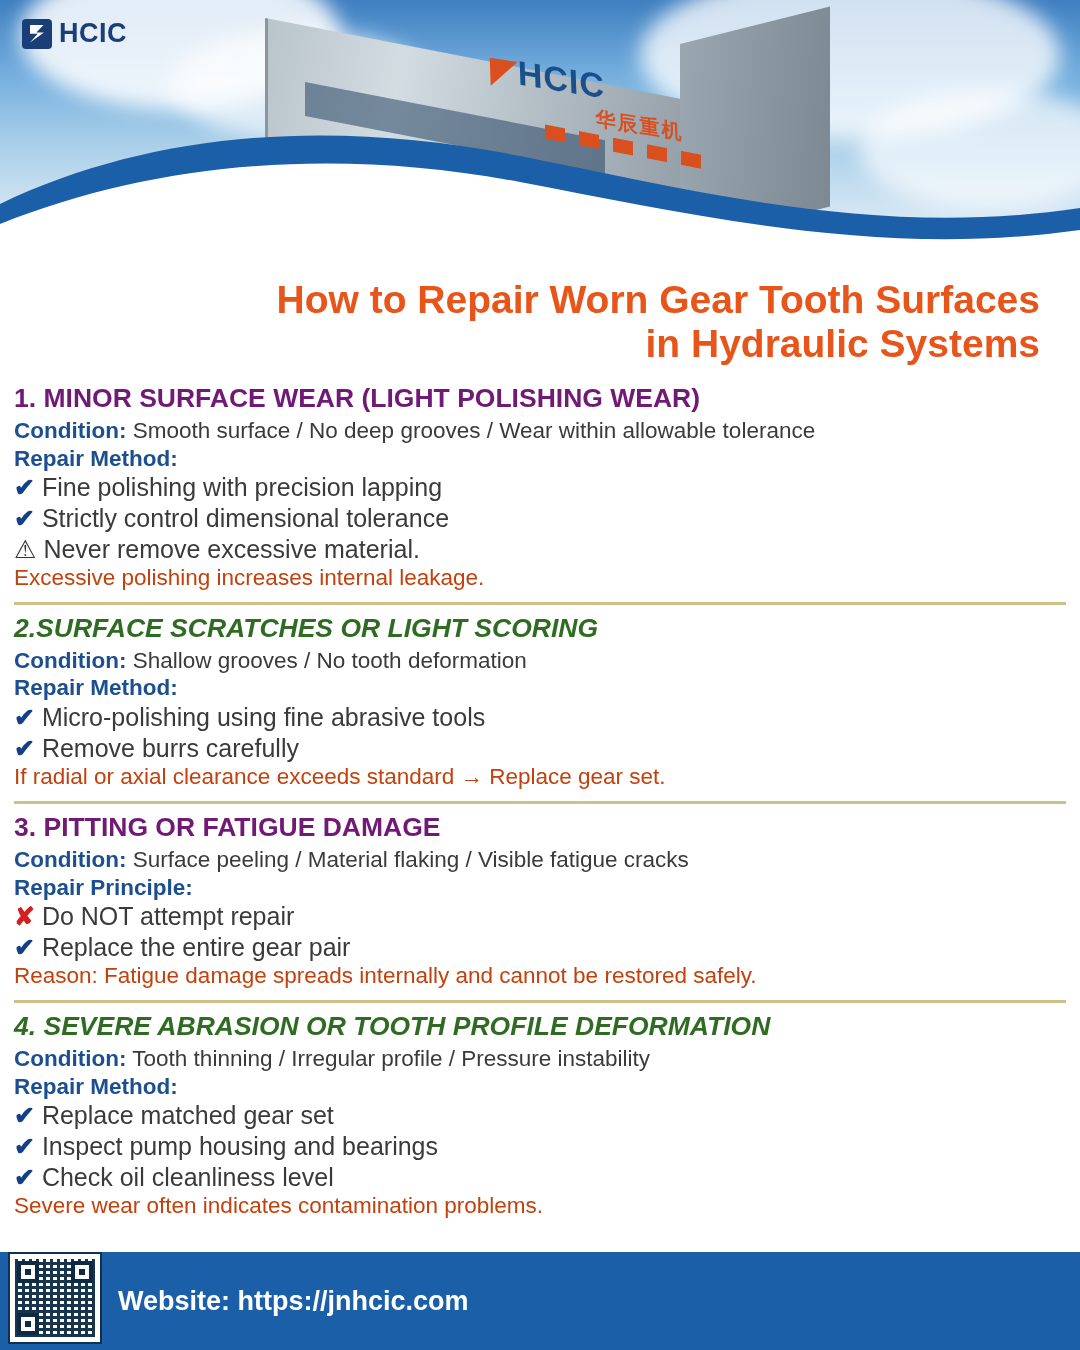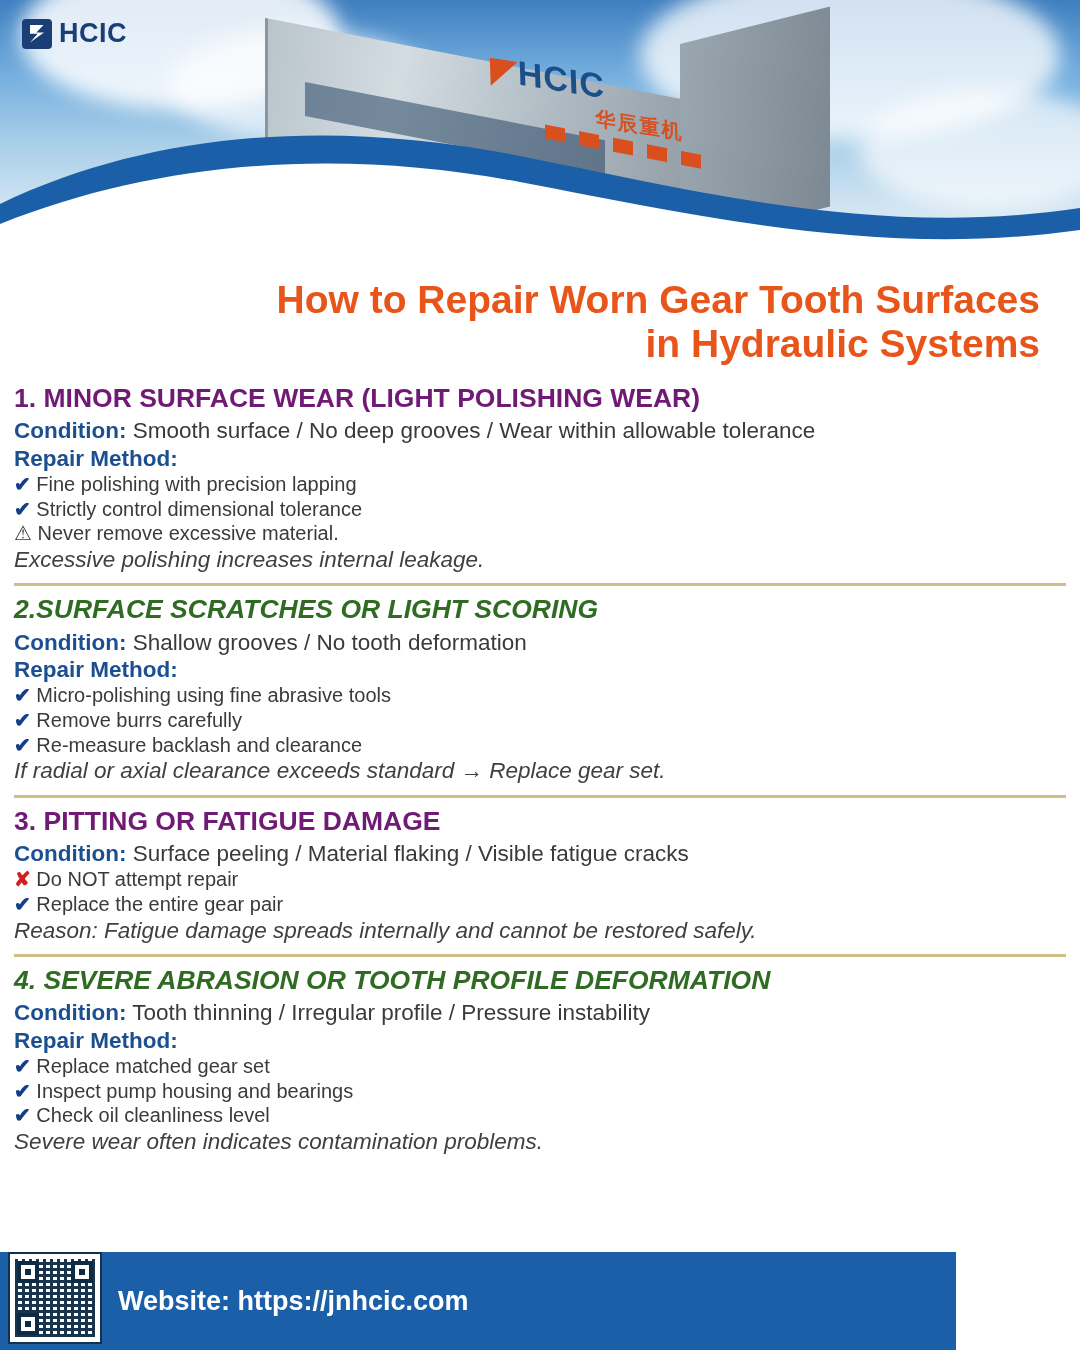--- a/index.html
+++ b/index.html
@@ -167,31 +167,31 @@
   }
   .sec-head.blue { color: #701a75; }
   .sec-head.green { color: #2f6b22; font-style: italic; }
   .line {
     font-size: 22.5px;
     color: #3a3a3a;
     line-height: 1.22;
     white-space: nowrap;
   }
   .line .lbl { color: #1b4f90; font-weight: bold; text-align: center; }
-  .line.dark { color: #404040; font-style: italic; }
+  .line.dark { color: #c2410c; }
   .tick { color: #123f86; font-weight: bold; }
   .cross { color: #d31f1f; font-weight: bold; }
   .warn { color: #333; }
-  .bullet-row { font-size: 20px; color: #3a3a3a; line-height: 1.23; }
+  .bullet-row { font-size: 25px; color: #3a3a3a; line-height: 1.23; }
 
   
   .footer {
     position: absolute;
     left: 0; bottom: 0;
-    width: 956px;
+    width: 1080px;
     height: 98px;
     background: #1b5fa8;
     display: flex;
     align-items: center;
   }
   .qr-wrap {
     position: absolute;
     left: 8px; bottom: 6px;
     width: 94px; height: 92px;
     background: #ffffff;
@@ -301,34 +301,33 @@
         <span class="lbl">Repair Method:</span>
       </div>
       <div class="bullet-row">
         <span class="tick">✔</span>
         <span>Micro-polishing using fine abrasive tools</span>
       </div>
       <div class="bullet-row">
         <span class="tick">✔</span>
         <span>Remove burrs carefully</span>
       </div>
-      <div class="bullet-row">
-        <span class="tick">✔</span>
-        <span>Re-measure backlash and clearance</span>
-      </div>
       <div class="line dark">If radial or axial clearance exceeds standard → Replace gear set.</div>
     </div>
 
     <div class="sec-divider"></div>
 
     <div class="section">
       <div class="sec-head blue">3. PITTING OR FATIGUE DAMAGE</div>
       <div class="line">
         <span class="lbl">Condition:</span>
         <span>Surface peeling / Material flaking / Visible fatigue cracks</span>
+      </div>
+      <div class="line">
+        <span class="lbl">Repair Principle:</span>
       </div>
       <div class="bullet-row">
         <span class="cross">✘</span>
         <span>Do NOT attempt repair</span>
       </div>
       <div class="bullet-row">
         <span class="tick">✔</span>
         <span>Replace the entire gear pair</span>
       </div>
       <div class="line dark">Reason: Fatigue damage spreads internally and cannot be restored safely.</div>

